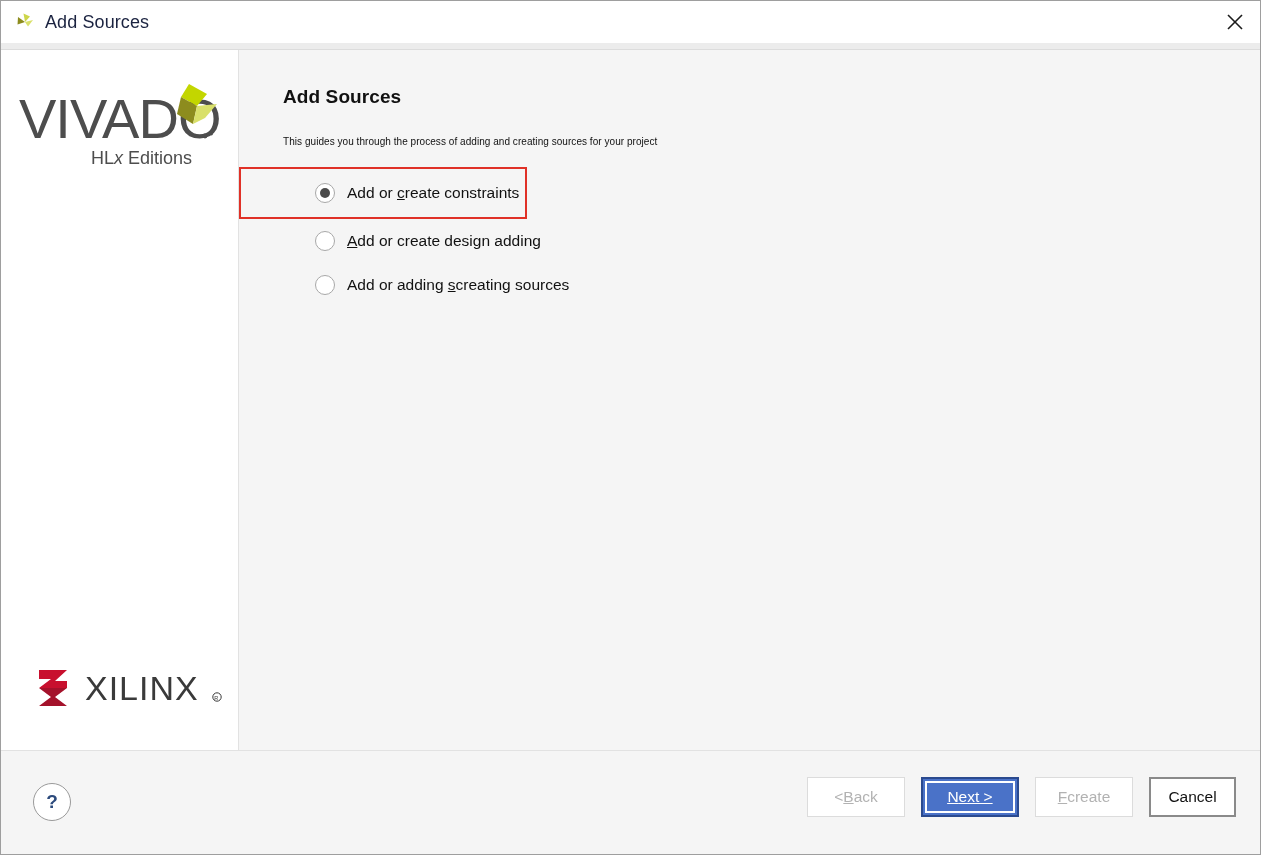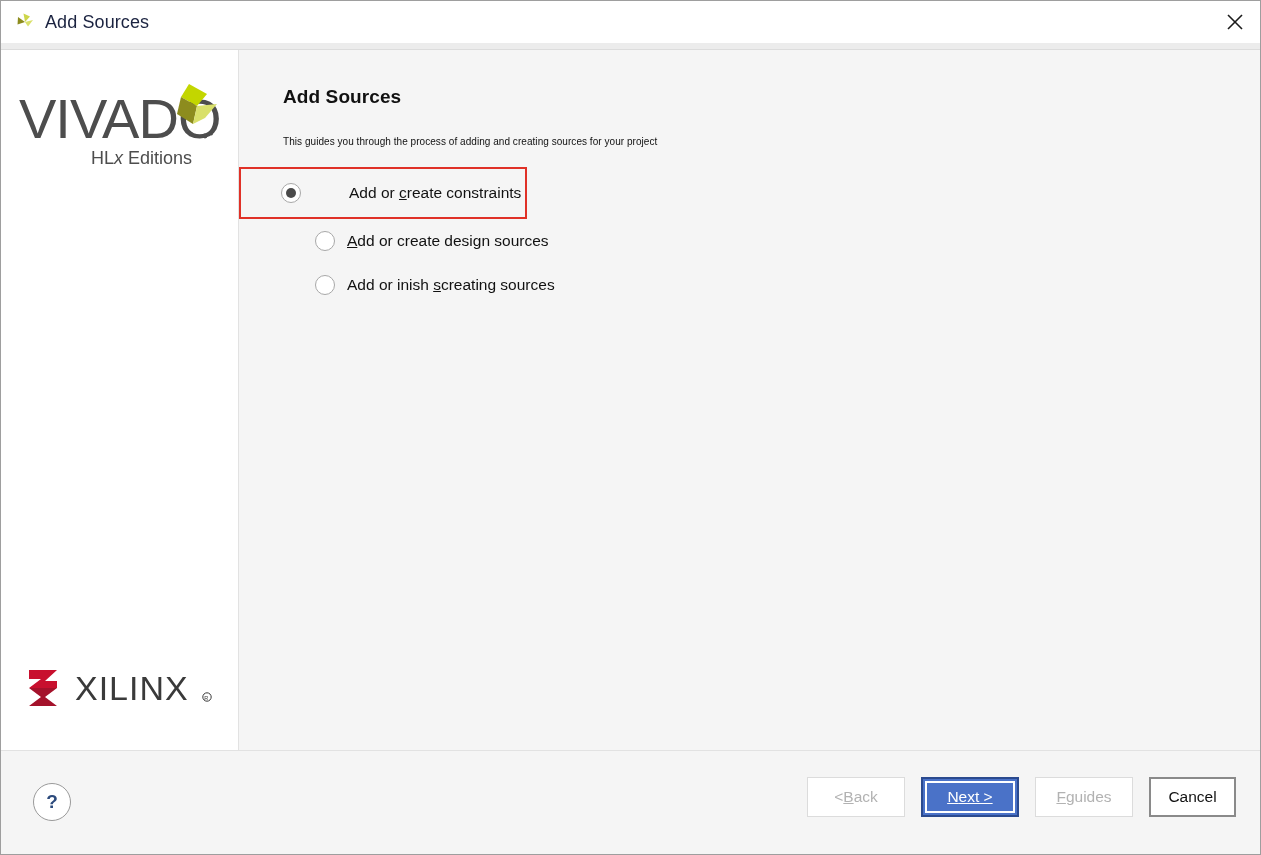--- a/index.html
+++ b/index.html
@@ -91,21 +91,21 @@
   .vivado-logo {
     position: absolute;
     left: 18px;
     top: 32px;
     width: 200px;
   }
   .vivado-logo svg { display: block; }
 
   .xilinx-logo {
     position: absolute;
-    left: 26px;
+    left: 36px;
     bottom: 40px;
     width: 190px;
   }
   .xilinx-logo svg { display: block; }
 
   .main {
     flex: 1 1 auto;
     background: #f5f5f5;
     padding: 36px 0 0 44px;
     box-sizing: border-box;
@@ -137,23 +137,22 @@
     height: 44px;
     padding-left: 32px;
     box-sizing: border-box;
     cursor: pointer;
     position: relative;
   }
   .radio-row.highlighted {
     border: 2px solid #e03127;
     height: 52px;
     margin-left: -44px;
-    padding-left: 40px;
+    padding-left: 74px;
     width: 288px;
-    gap: 36px;
   }
   .radio-mark {
     width: 20px;
     height: 20px;
     border-radius: 50%;
     border: 1.6px solid #a8a8a8;
     background: #ffffff;
     box-sizing: border-box;
     flex: 0 0 auto;
     margin-right: 12px;
@@ -311,26 +310,26 @@
 
       <div class="radio-group">
 
         <div class="radio-row highlighted">
           <span class="radio-mark checked"></span>
           <span class="radio-label"><span>Add or </span><span class="mn">c</span><span>reate constraints</span></span>
         </div>
 
         <div class="radio-row">
           <span class="radio-mark"></span>
-          <span class="radio-label"><span></span><span class="mn">A</span><span>dd or create design sources</span></span>
+          <span class="radio-label"><span></span><span class="mn">A</span><span>dd or create design adding</span></span>
         </div>
 
         <div class="radio-row">
           <span class="radio-mark"></span>
-          <span class="radio-label"><span>Add or inish </span><span class="mn">s</span><span>creating sources</span></span>
+          <span class="radio-label"><span>Add or adding </span><span class="mn">s</span><span>creating sources</span></span>
         </div>
 
       </div>
     </div>
   </div>
 
   <div class="footer">
     <button class="help-btn">?</button>
 
     <div class="btn-bar">
@@ -341,21 +340,21 @@
         </button>
 
       <button class="btn primary">
           <span class="inner-ring"></span>
           <span class="btn-text"><span></span><span class="mn">N</span><span>ext &gt;</span></span>
         </button>
 
       <button class="btn disabled">
           <span></span>
           <span class="mn">F</span>
-          <span>guides</span>
+          <span>create</span>
         </button>
 
       <button class="btn cancel">
           <span>Cancel</span>
           <span class="mn"></span>
           <span></span>
         </button>
     </div>
   </div>
 

